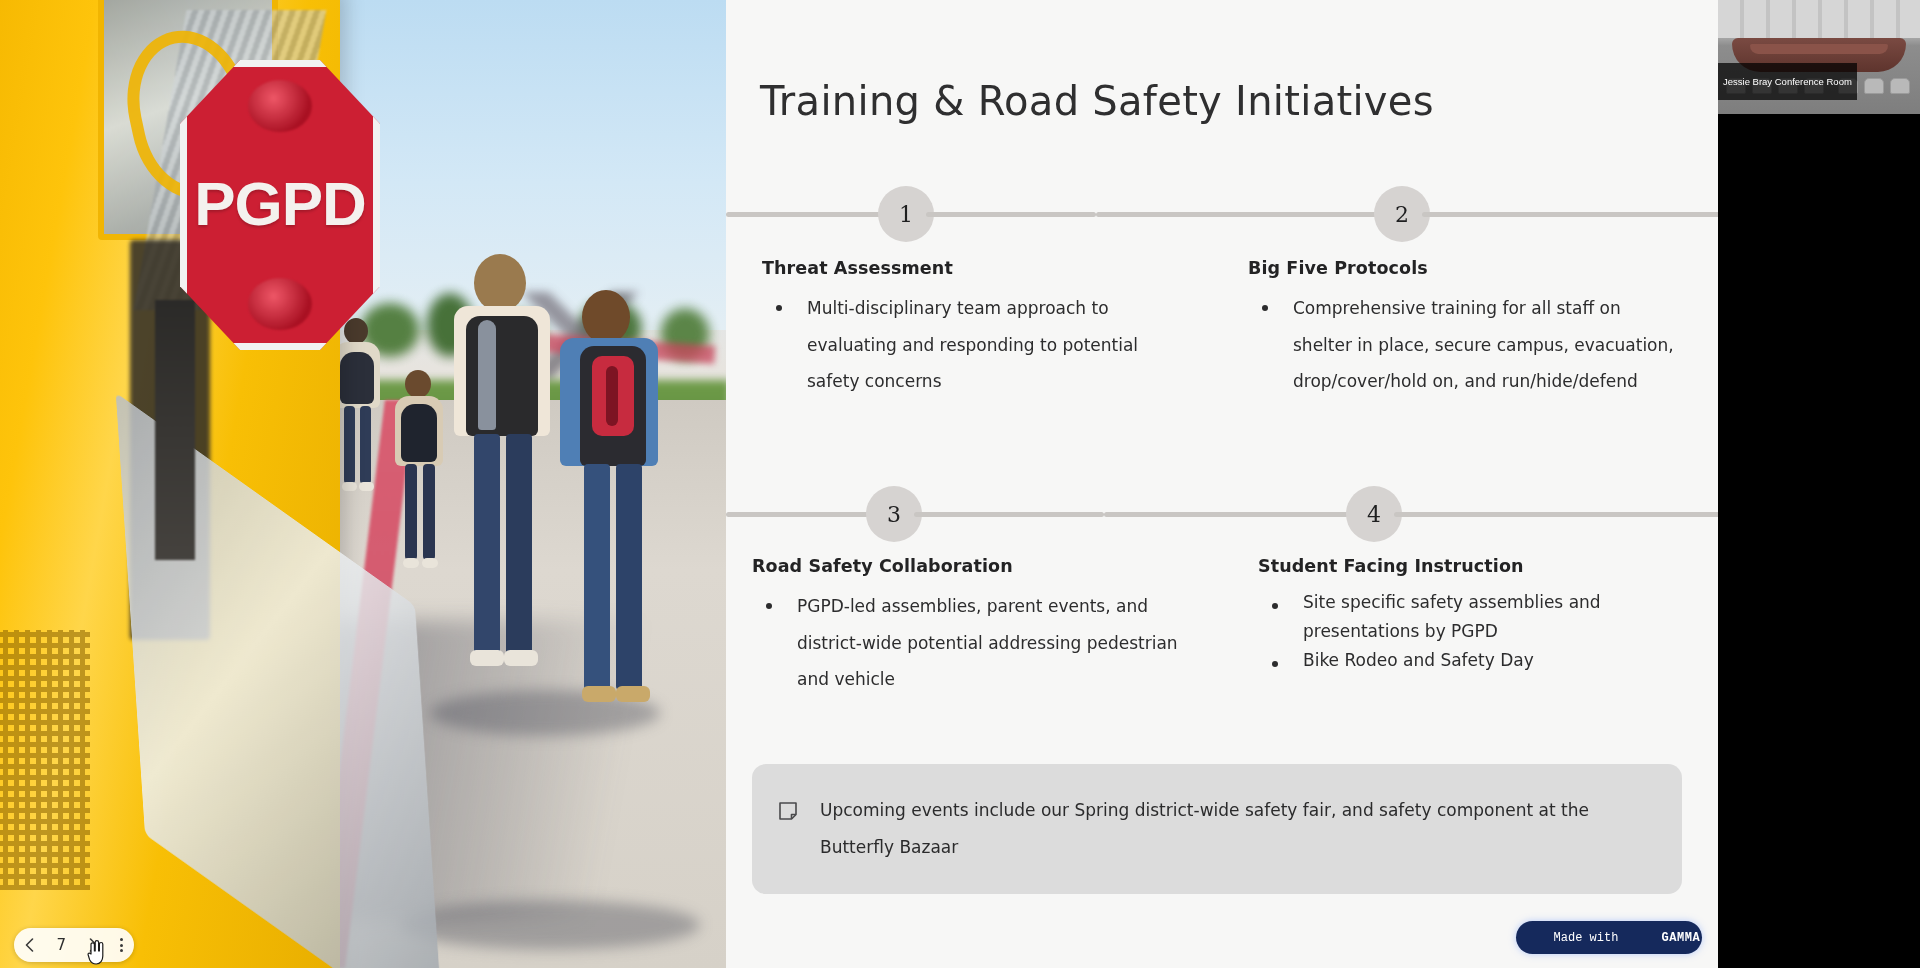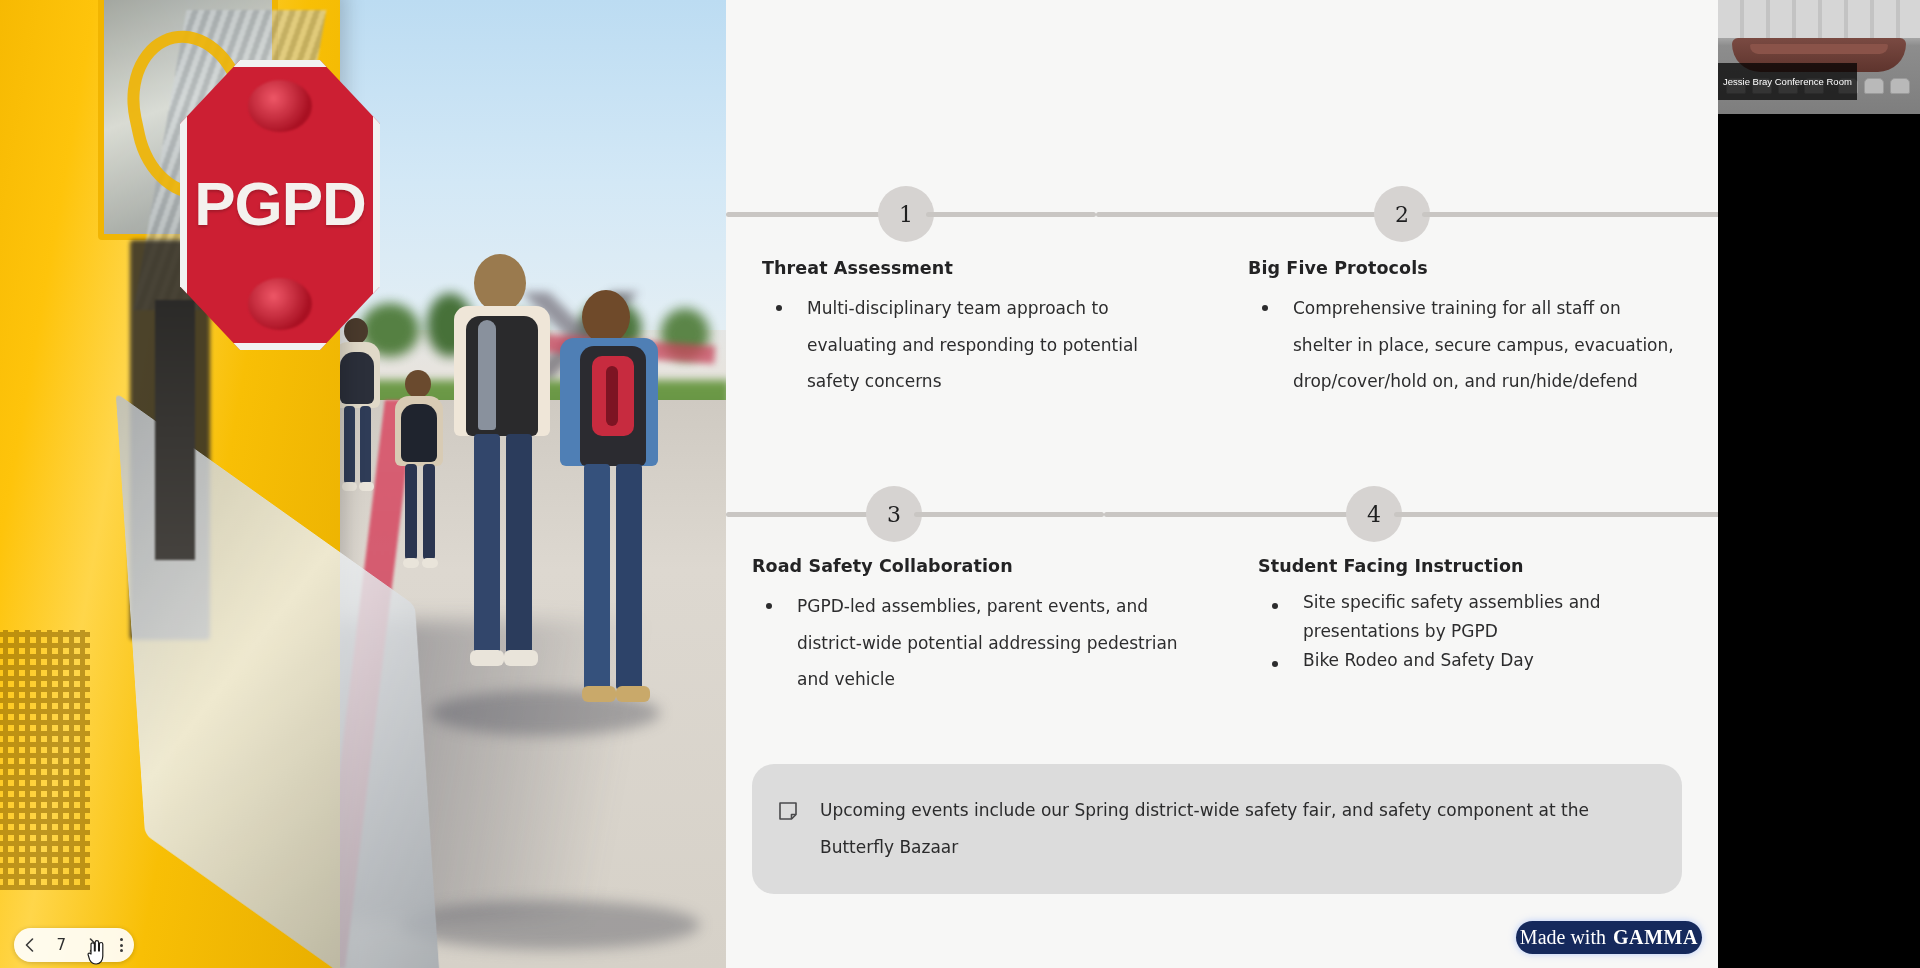--- a/index.html
+++ b/index.html
@@ -119,29 +119,29 @@
   .sec-head { font-family:"DejaVu Sans", sans-serif; font-weight:bold; font-size:17.5px;
        color:#232324; margin-bottom:12px; letter-spacing:.1px; }
   ul.bl { list-style:none; }
   ul.bl li { position:relative; padding-left:45px; font-size:17px; color:#2c2c2d;
        line-height:2.15; font-family:"DejaVu Sans", sans-serif; }
   ul.bl li::before { content:""; position:absolute; left:14px; top:15px; width:6px; height:6px;
        border-radius:50%; background:#2c2c2d; }
   ul.bl.tight li { line-height:1.72; }
 
   #callout { position:absolute; left:26px; top:764px; width:930px; min-height:130px;
-       background:#dcdcdc; border-radius:22px; display:flex; align-items:flex-start;
+       background:#dcdcdc; border-radius:14px; display:flex; align-items:flex-start;
        padding:28px 30px 28px 26px; gap:22px; }
   #callout-text { font-size:17px; color:#2b2b2c; line-height:2.15;
        font-family:"DejaVu Sans", sans-serif; }
 
   #gamma { position:absolute; left:1516px; top:921px; width:186px; height:33px;
        background:#15295c; border-radius:17px; display:flex; align-items:center;
        justify-content:center; gap:7px; box-shadow:0 0 7px rgba(120,160,255,.5); }
-  #gamma span { color:#fff; font-size:20px; font-family:Liberation Serif, serif; }
+  #gamma span { color:#fff; font-size:12px; font-family:Liberation Mono, monospace;padding-left:36px; }
   #gamma .gm { font-weight:bold; letter-spacing:.6px; }
 
   
   #rail { position:absolute; left:1718px; top:0; width:202px; height:968px; background:#000; }
   #tile { position:absolute; left:0; top:0; width:202px; height:114px; overflow:hidden;
        background:linear-gradient(#8f8f8f,#6f6f6f); }
   #tileroom { position:absolute; inset:0;
        background:linear-gradient(#c9c9c9 0%, #cfcfcf 22%, #8d8d8d 40%, #7e7e7e 100%); }
   #tilewallA { position:absolute; left:0; top:0; width:202px; height:38px;
        background:repeating-linear-gradient(90deg,#d6d6d6 0 22px,#c3c3c3 22px 26px); }
@@ -254,20 +254,21 @@
       </div>
       <div id="handcursor">
         <svg width="22" height="26" viewBox="0 0 22 26">
           <path d="M7 13V4.5a1.7 1.7 0 013.4 0V11h.8V2.3a1.7 1.7 0 013.4 0V11h.8V4.2a1.7 1.7 0 013.4 0V16c0 4.3-2.4 8-6.6 8-3.4 0-5.2-1.6-6.6-4.3L4.2 15c-.6-1.2.6-2.4 1.7-1.7L7 14z" fill="#fff" stroke="#1b1b1b" stroke-width="1.2" stroke-linejoin="round"></path>
         </svg>
       </div>
     </div>
 
     <div id="slide">
 
+      <div id="slide-title">Training &amp; Road Safety Initiatives</div>
 
       <div class="steps-row" id="row1">
         <div class="step-col">
           <div class="track" style="left:0px;right:140px;"></div>
           <div class="badge" style="left:152px;">1</div>
           <div class="track" style="left:200px;right:126px;"></div>
         </div>
         <div class="step-col">
           <div class="track" style="left:-126px;right:140px;"></div>
           <div class="badge" style="left:152px;">2</div>

